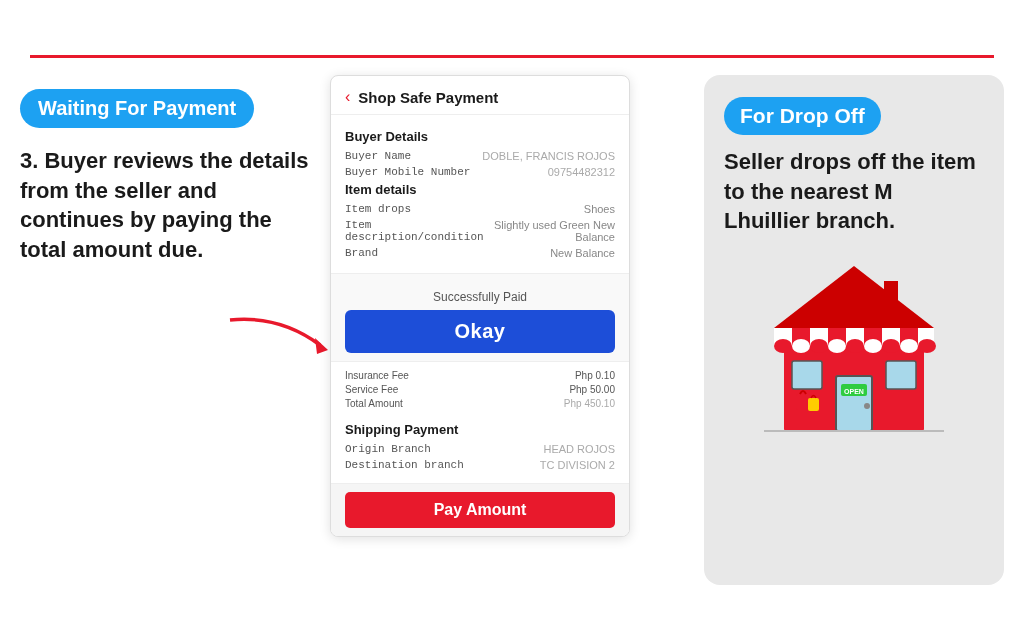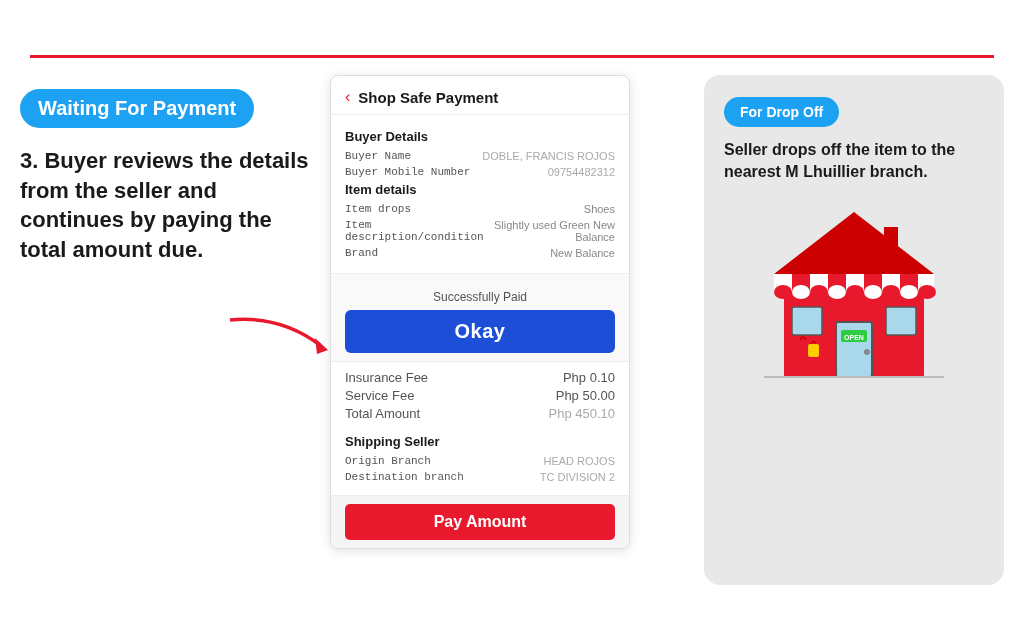--- a/index.html
+++ b/index.html
@@ -154,21 +154,21 @@
       letter-spacing: 0.5px;
     }
 
     .fees-section {
       padding: 8px 14px 0;
     }
 
     .fee-row {
       display: flex;
       justify-content: space-between;
-      font-size: 13px;
+      font-size: 10px;
       margin-bottom: 3px;
       gap: 8px;
     }
 
     .fee-label { color: #555; }
     .fee-value { color: #555; }
     .fee-value.total { color: #aaa; }
 
     .shipping-section {
       padding: 6px 14px 8px;
@@ -201,29 +201,29 @@
       background: #e8e8e8;
       border-radius: 16px;
       padding: 22px 20px 20px;
       height: 510px;
     }
 
     .drop-off-badge {
       display: inline-block;
       background: #1da1f2;
       color: white;
-      font-size: 14px;
+      font-size: 21px;
       font-weight: 900;
       padding: 7px 16px;
       border-radius: 22px;
       margin-bottom: 12px;
     }
 
     .drop-off-description {
-      font-size: 16px;
+      font-size: 22px;
       font-weight: 900;
       color: #1a1a1a;
       line-height: 1.35;
     }
 
     
     .store-illustration {
       display: flex;
       justify-content: center;
       margin-top: 10px;
@@ -293,21 +293,21 @@
       <span class="fee-label">Service Fee</span>
       <span class="fee-value">Php 50.00</span>
     </div>
     <div class="fee-row">
       <span class="fee-label">Total Amount</span>
       <span class="fee-value total">Php 450.10</span>
     </div>
   </div>
 
   <div class="shipping-section">
-    <div class="section-title">Shipping Seller</div>
+    <div class="section-title">Shipping Payment</div>
     <div class="detail-row">
       <span class="detail-label">Origin Branch</span>
       <span class="detail-value">HEAD ROJOS</span>
     </div>
     <div class="detail-row">
       <span class="detail-label">Destination branch</span>
       <span class="detail-value">TC DIVISION 2</span>
     </div>
   </div>
 

